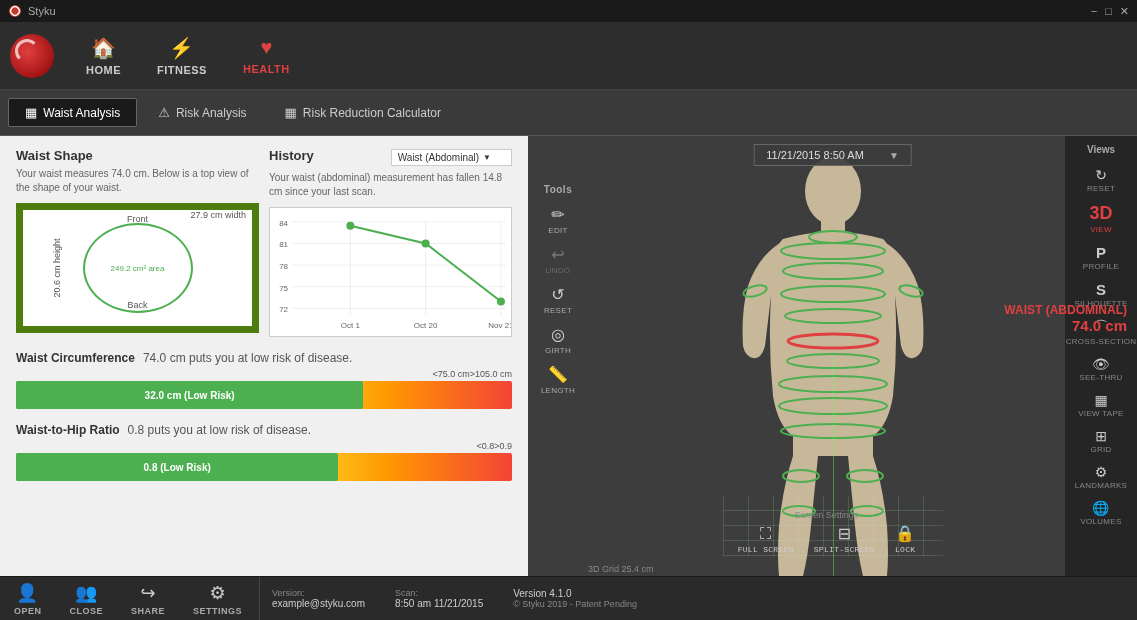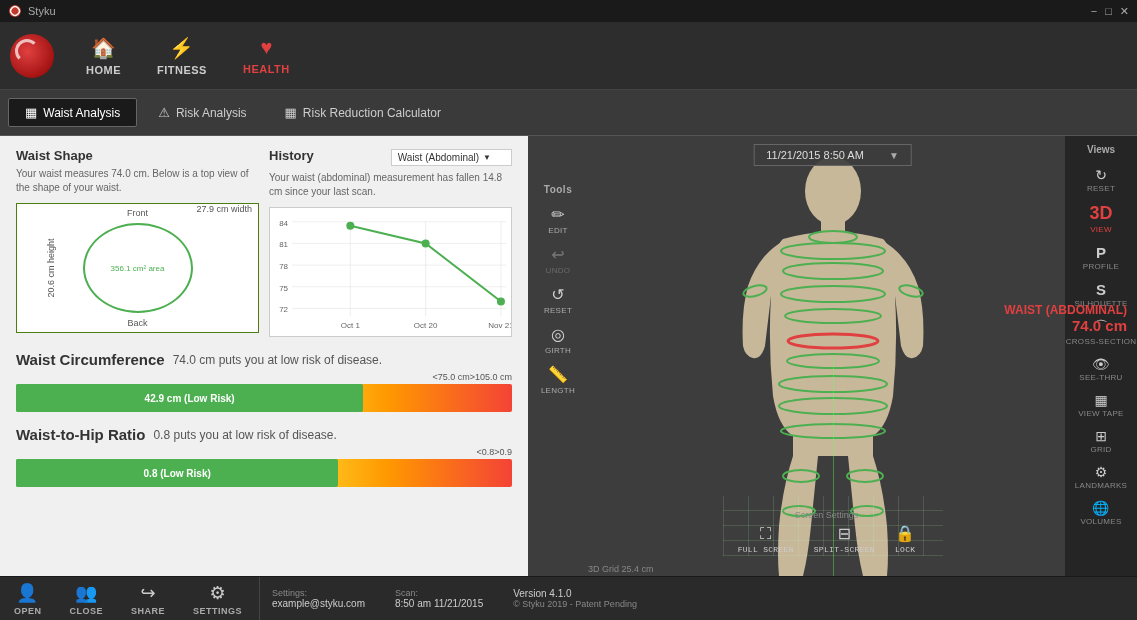--- a/index.html
+++ b/index.html
@@ -92,29 +92,29 @@
 
     .section-title { font-size: 13px; font-weight: bold; color: #333; margin-bottom: 4px; }
     .section-sub { font-size: 10px; color: #666; margin-bottom: 8px; line-height: 1.4; }
 
     
     .top-sections { display: flex; gap: 10px; margin-bottom: 14px; }
 
     
     .waist-shape-section { flex: 1; }
     .waist-shape-diagram {
-      border: 1px solid #4d7c0f;
+      border: 7px solid #4d7c0f;
       background: white;
       position: relative;
       height: 130px;
       display: flex; align-items: center; justify-content: center;
       overflow: hidden;
     }
     .waist-shape-diagram .front-label { position: absolute; top: 4px; left: 50%; transform: translateX(-50%); font-size: 9px; color: #555; }
-    .waist-shape-diagram .back-label { position: absolute; bottom: 4px; left: 50%; transform: translateX(-50%); font-size: 9px; color: #555; }
+    .waist-shape-diagram .back-label { position: absolute; bottom: 16px; left: 50%; transform: translateX(-50%); font-size: 9px; color: #555; }
     .waist-shape-diagram .width-label { position: absolute; top: 0; right: 6px; font-size: 9px; color: #555; }
     .waist-shape-diagram .height-label { position: absolute; left: 4px; top: 50%; transform: translateY(-50%) rotate(-90deg); font-size: 9px; color: #555; white-space: nowrap; }
     .waist-ellipse {
       width: 110px; height: 90px;
       border: 2px solid #4caf50;
       border-radius: 50%;
       display: flex; align-items: center; justify-content: center;
       color: #4caf50; font-size: 9px;
     }
 
@@ -127,21 +127,21 @@
       display: flex; align-items: center; gap: 4px;
     }
     .history-chart {
       background: white; border: 1px solid #ccc;
       height: 130px; position: relative; overflow: hidden;
     }
 
     
     .circ-section { margin-bottom: 14px; }
     .circ-header { display: flex; align-items: center; gap: 8px; margin-bottom: 4px; }
-    .circ-header .metric-name { font-size: 15px; font-weight: bold; color: #333; }
+    .circ-header .metric-name { font-size: 12px; font-weight: bold; color: #333; }
     .circ-header .metric-value { font-size: 12px; color: #555; }
     .bar-container { position: relative; margin-bottom: 2px; }
     .bar-labels { display: flex; justify-content: flex-end; font-size: 9px; color: #555; margin-bottom: 2px; }
     .gradient-bar {
       height: 28px; position: relative; border-radius: 2px;
       background: linear-gradient(to right, #4caf50 0%, #8bc34a 25%, #ffeb3b 50%, #ff9800 75%, #f44336 100%);
     }
     .bar-indicator {
       position: absolute; top: 0; left: 0;
       height: 100%; width: 70%;
@@ -346,21 +346,21 @@
 
       <div class="waist-shape-section">
         <div class="section-title">Waist Shape</div>
         <div class="section-sub">Your waist measures 74.0 cm. Below is a top view of the shape of your waist.</div>
         <div class="waist-shape-diagram">
           <span class="front-label">Front</span>
           <span class="back-label">Back</span>
           <span class="width-label">27.9 cm width</span>
           <span class="height-label">20.6 cm height</span>
           <div class="waist-ellipse">
-            <span style="font-size:8px;">356.1 cm² area</span>
+            <span style="font-size:8px;">249.2 cm² area</span>
           </div>
         </div>
       </div>
 
       <div class="history-section">
         <div class="history-header">
           <div class="section-title">History</div>
           <div class="history-dropdown">
             <span>Waist (Abdominal)</span>
             <span style="font-size:8px;">▼</span>
@@ -404,21 +404,21 @@
       <div class="circ-header">
         <span class="metric-name">Waist Circumference</span>
         <span class="metric-value">74.0 cm puts you at low risk of disease.</span>
       </div>
       <div class="bar-container">
         <div class="bar-labels">
           <span>&lt;75.0 cm</span>
           <span>&gt;105.0 cm</span>
         </div>
         <div class="gradient-bar">
-          <div class="bar-indicator" style="width:70%;">42.9 cm (Low Risk)</div>
+          <div class="bar-indicator" style="width:70%;">32.0 cm (Low Risk)</div>
         </div>
       </div>
     </div>
 
     <div class="hip-section">
       <div class="circ-header">
         <span class="metric-name">Waist-to-Hip Ratio</span>
         <span class="metric-value">0.8 puts you at low risk of disease.</span>
       </div>
       <div class="bar-container">
@@ -606,21 +606,21 @@
       <span class="bb-icon">↪</span>
       <span class="bb-label">SHARE</span>
     </div>
     <div class="bottom-btn">
       <span class="bb-icon">⚙</span>
       <span class="bb-label">SETTINGS</span>
     </div>
   </div>
   <div class="bottom-info">
     <div class="info-block">
-      <div class="info-label">Settings:</div>
+      <div class="info-label">Version:</div>
       <div class="info-val">example@styku.com</div>
     </div>
     <div class="info-block">
       <div class="info-label">Scan:</div>
       <div class="info-val">8:50 am 11/21/2015</div>
     </div>
     <div class="info-block">
       <div class="info-val">Version 4.1.0</div>
       <div class="info-label">© Styku 2019 - Patent Pending</div>
     </div>

